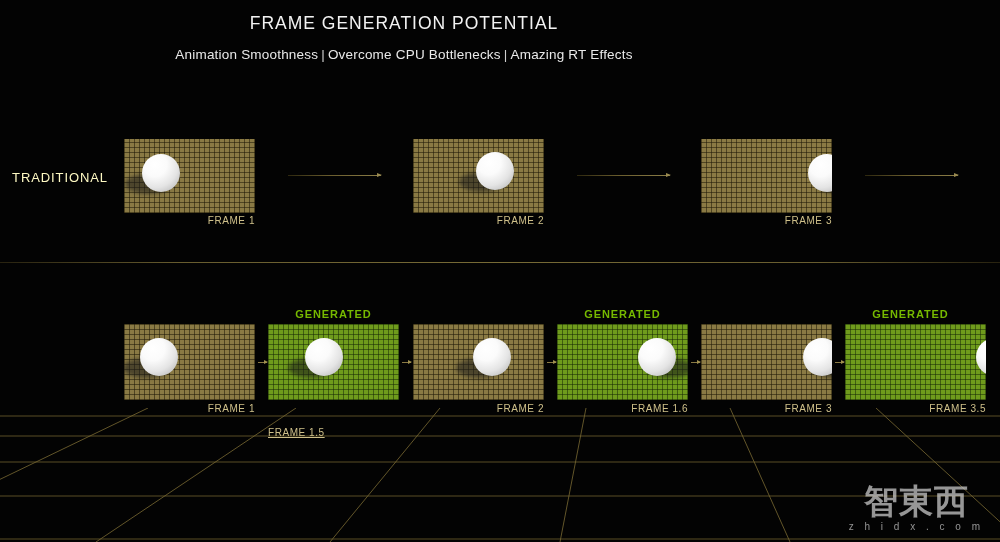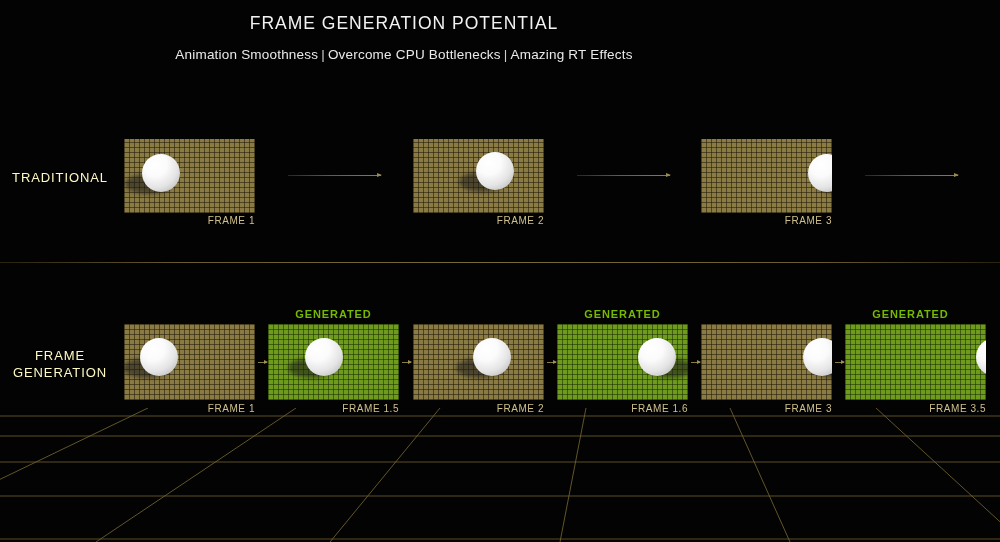--- a/index.html
+++ b/index.html
@@ -161,21 +161,20 @@
   </div>
 
   <div id="header">
     <div id="title">FRAME GENERATION POTENTIAL</div>
     <div id="subtitle">
       <span>Animation Smoothness</span><span class="sep">|</span><span>Overcome CPU Bottlenecks</span><span class="sep">|</span><span>Amazing RT Effects</span>
     </div>
   </div>
 
   <div class="row-label" id="label-traditional">TRADITIONAL</div>
-  <div class="row-label" id="label-framegen">FRAME GENERATION</div>
 
   <div id="divider"></div>
 
   <div class="frame" style="left:124px; top:139px;">
     <div class="shadow" style="left: 1.34px; top: 34.8px;"></div>
     <div class="ball" style="left: 18.34px; top: 14.8px;"></div>
   </div>
   <div class="caption" style="left:124px; top:215px; width:131px; text-align:right;">FRAME 1</div>
 
   <div class="frame" style="left:413px; top:139px;">
@@ -198,21 +197,21 @@
     <div class="shadow" style="left: -1.28px; top: 33.68px;"></div>
     <div class="ball" style="left: 15.72px; top: 13.68px;"></div>
   </div>
   <div class="caption" style="left:124px; top:403px; width:131px; text-align:right;">FRAME 1</div>
 
   <div class="gen-tag" style="left:268px; top:308px; width:131px; text-align:center;">GENERATED</div>
   <div class="frame tall green" style="left:268px; top:324px;">
     <div class="shadow" style="left: 19.68px; top: 33.68px;"></div>
     <div class="ball" style="left: 36.68px; top: 13.68px;"></div>
   </div>
-  <div class="caption" style="left:268px; top:403px; width:131px; text-align:right;">FRAME 1.5</div>
+  <div class="caption" style="left:268px; top:427px; width:131px; text-align:left;text-decoration:underline;">FRAME 1.5</div>
 
   <div class="frame tall" style="left:413px; top:324px;">
     <div class="shadow" style="left: 43.26px; top: 33.68px;"></div>
     <div class="ball" style="left: 60.26px; top: 13.68px;"></div>
   </div>
   <div class="caption" style="left:413px; top:403px; width:131px; text-align:right;">FRAME 2</div>
 
   <div class="gen-tag" style="left:557px; top:308px; width:131px; text-align:center;">GENERATED</div>
   <div class="frame tall green" style="left:557px; top:324px;">
     <div class="shadow" style="left: 90.22px; top: 33.68px;"></div>
@@ -232,14 +231,18 @@
     <div class="ball" style="left: 131.13px; top: 13.68px;"></div>
   </div>
   <div class="caption" style="left:845px; top:403px; width:141px; text-align:right;">FRAME 3.5</div>
 
   <div class="arrow-short" style="left:258px; top:362px;"></div>
   <div class="arrow-short" style="left:402px; top:362px;"></div>
   <div class="arrow-short" style="left:547px; top:362px;"></div>
   <div class="arrow-short" style="left:691px; top:362px;"></div>
   <div class="arrow-short" style="left:835px; top:362px;"></div>
 
+  <div id="watermark">
+    <div id="wm-cn">智東西</div>
+    <div id="wm-en">z h i d x . c o m</div>
+  </div>
 
 </div>
 
 </body></html>

